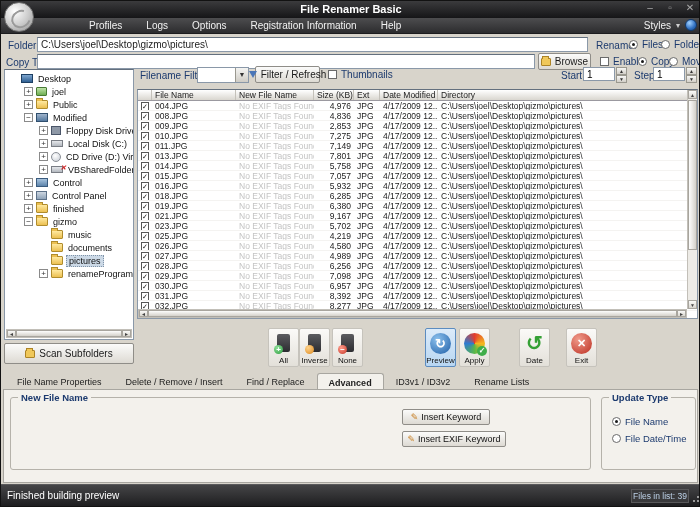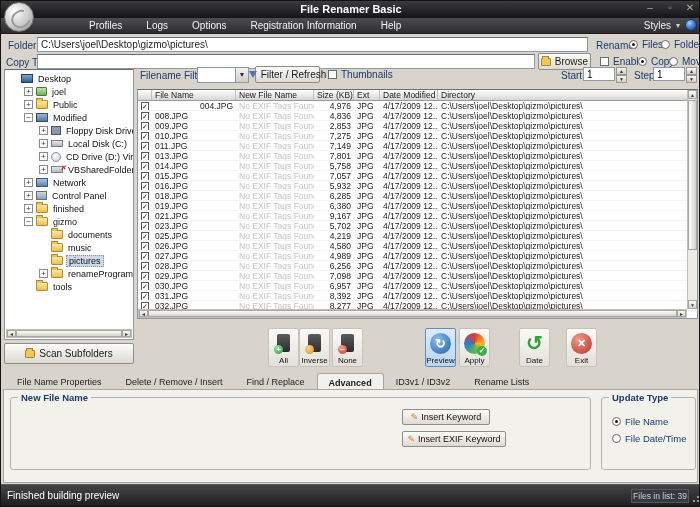--- a/index.html
+++ b/index.html
@@ -252,61 +252,56 @@
           <span class="t-lbl">CD Drive (D:) VirtualBox Guest</span>
         </div>
         <div class="tree-item" style="padding-left: 34px;">
           <span class="tgl">+</span>
           <i class="ti ti-netdrive"></i>
           <span class="t-lbl">VBSharedFolder (\\vboxsvr) (Z</span>
         </div>
         <div class="tree-item" style="padding-left: 19px;">
           <span class="tgl">+</span>
           <i class="ti ti-network"></i>
-          <span class="t-lbl">Network</span>
+          <span class="t-lbl">Control</span>
         </div>
         <div class="tree-item" style="padding-left: 19px;">
           <span class="tgl">+</span>
           <i class="ti ti-controlpanel"></i>
           <span class="t-lbl">Control Panel</span>
         </div>
         <div class="tree-item" style="padding-left: 19px;">
           <span class="tgl">+</span>
           <i class="ti ti-folder"></i>
           <span class="t-lbl">finished</span>
         </div>
         <div class="tree-item" style="padding-left: 19px;">
           <span class="tgl">−</span>
           <i class="ti ti-folder"></i>
           <span class="t-lbl">gizmo</span>
         </div>
         <div class="tree-item" style="padding-left: 34px;">
           <span class="tgl none">+</span>
           <i class="ti ti-folder"></i>
-          <span class="t-lbl">documents</span>
+          <span class="t-lbl">music</span>
         </div>
         <div class="tree-item" style="padding-left: 34px;">
           <span class="tgl none">+</span>
           <i class="ti ti-folder"></i>
-          <span class="t-lbl">music</span>
+          <span class="t-lbl">documents</span>
         </div>
         <div class="tree-item sel" style="padding-left: 34px;">
           <span class="tgl none">+</span>
           <i class="ti ti-folder"></i>
           <span class="t-lbl">pictures</span>
         </div>
         <div class="tree-item" style="padding-left: 34px;">
           <span class="tgl">+</span>
           <i class="ti ti-folder"></i>
           <span class="t-lbl">renamePrograms</span>
-        </div>
-        <div class="tree-item" style="padding-left: 19px;">
-          <span class="tgl none">+</span>
-          <i class="ti ti-folder"></i>
-          <span class="t-lbl">tools</span>
         </div>
       </div>
     <div class="hscroll" style="left:1px;bottom:1px;width:126px;">
       <span class="arr">◄</span>
         <span class="thumb"></span>
         <span class="arr">►</span>
     </div>
   </div>
   <div class="btn" style="left:3px;top:342px;width:130px;height:21px;">
     <i class="mini-folder"></i>
@@ -319,21 +314,21 @@
         <span class="th" style="width: 84px;">File Name</span>
         <span class="th" style="width: 78px;">New File Name</span>
         <span class="th" style="width: 40px;">Size (KB)</span>
         <span class="th" style="width: 26px;">Ext</span>
         <span class="th" style="width: 58px;">Date Modified</span>
         <span class="th" style="width: 251px;">Directory</span>
       </div>
     <div id="table-body">
         <div class="trow">
           <span class="td" style="width: 14px; padding: 0px;"><span class="cb">✓</span></span>
-          <span class="td" style="width: 84px; text-align: right;">004.JPG</span>
+          <span class="td" style="width: 84px;">004.JPG</span>
           <span class="td gray" style="width: 78px;">No EXIF Tags Found</span>
           <span class="td num" style="width: 40px;">4,976</span>
           <span class="td" style="width: 26px;">JPG</span>
           <span class="td" style="width: 58px;">4/17/2009 12...</span>
           <span class="td" style="width: 251px;">C:\Users\joel\Desktop\gizmo\pictures\</span>
         </div>
         <div class="trow">
           <span class="td" style="width: 14px; padding: 0px;"><span class="cb">✓</span></span>
           <span class="td" style="width: 84px;">008.JPG</span>
           <span class="td gray" style="width: 78px;">No EXIF Tags Found</span>

